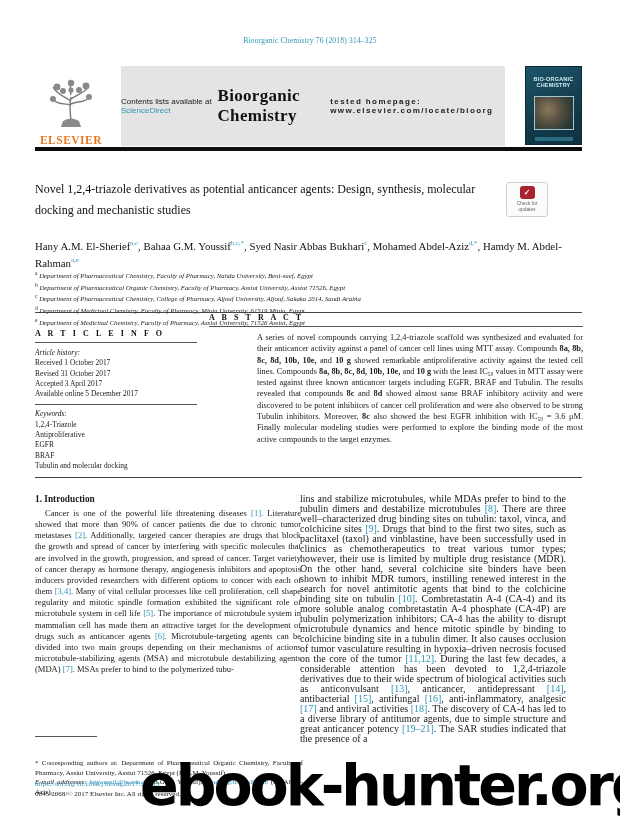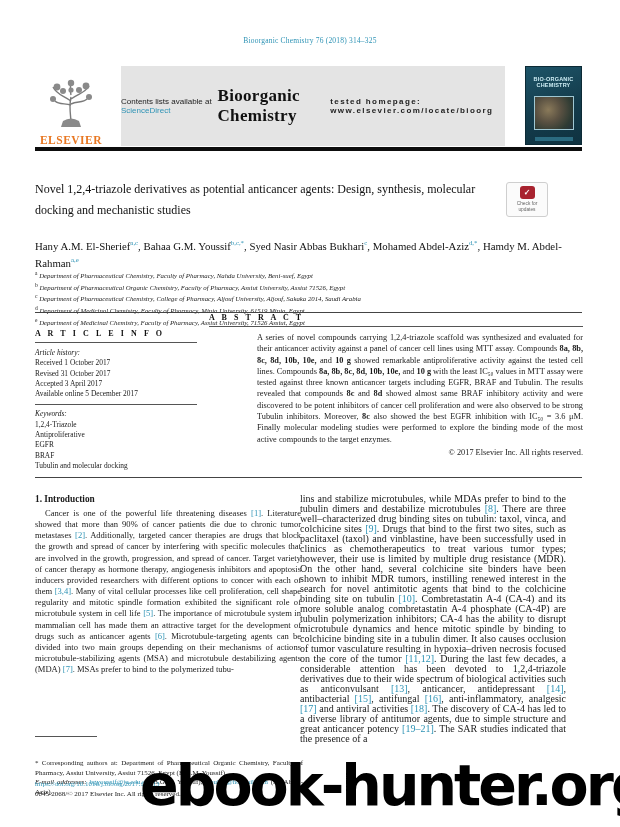--- a/index.html
+++ b/index.html
@@ -173,21 +173,20 @@
           <div>BRAF</div>
           <div>Tubulin and molecular docking</div>
         </div>
     </div>
   </div>
 
   <div class="abs-col">
     <div class="col-heading">A B S T R A C T</div>
     <div class="col-rule"></div>
     <div class="abs-body" id="abstract"><span>A series of novel compounds carrying 1,2,4-triazole scaffold was synthesized and evaluated for their anticancer activity against a panel of cancer cell lines using MTT assay. Compounds </span><b>8a, 8b, 8c, 8d, 10b, 10e,</b><span> and </span><b>10 g</b><span> showed remarkable antiproliferative activity against the tested cell lines. Compounds </span><b>8a, 8b, 8c, 8d, 10b, 10e,</b><span> and </span><b>10 g</b><span> with the least IC₅₀ values in MTT assay were tested against three known anticancer targets including EGFR, BRAF and Tubulin. The results revealed that compounds </span><b>8c</b><span> and </span><b>8d</b><span> showed almost same BRAF inhibitory activity and were discovered to be potent inhibitors of cancer cell proliferation and were also observed to be strong Tubulin inhibitors. Moreover, </span><b>8c</b><span> also showed the best EGFR inhibition with IC₅₀ = 3.6 μM. Finally molecular modeling studies were performed to explore the binding mode of the most active compounds to the target enzymes.</span></div>
-    <div class="abs-copy">© 2017 Elsevier Inc. All rights reserved.</div>
   </div>
 
   <div class="rule" style="top:477px"></div>
 
   <div class="section-heading">1. Introduction</div>
 
   <div class="col-left">
     <div class="para">Cancer is one of the powerful life threatening diseases <span class="link">[1]</span>. Literature showed that more than 90% of cancer patients die due to chronic tumor metastases <span class="link">[2]</span>. Additionally, targeted cancer therapies are drugs that block the growth and spread of cancer by interfering with specific molecules that are involved in the growth, progression, and spread of cancer. Target variety of cancer therapy as hormone therapy, angiogenesis inhibitors and apoptosis inducers provided researchers with different options to concer with each of them <span class="link">[3,4]</span>. Many of vital cellular processes like cell proliferation, cell shape regularity and mitotic spindle formation exhibited the significant role of microtubule system in cell life <span class="link">[5]</span>. The importance of microtubule system in mammalian cell has made them an attractive target for the development of drugs such as anticancer agents <span class="link">[6]</span>. Microtubule-targeting agents can be divided into two main groups depending on their mechanisms of actions microtubule-stabilizing agents (MSA) and microtubule destabilizing agents (MDA) <span class="link">[7]</span>. MSAs prefer to bind to the polymerized tubu-</div>
   </div>
 

